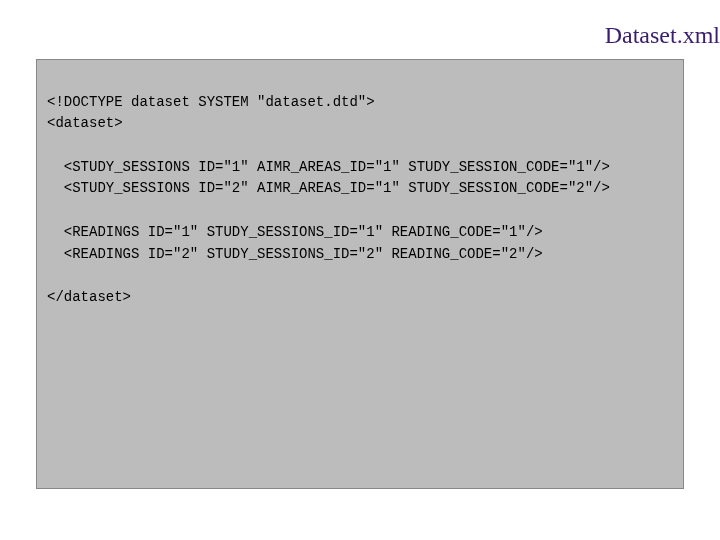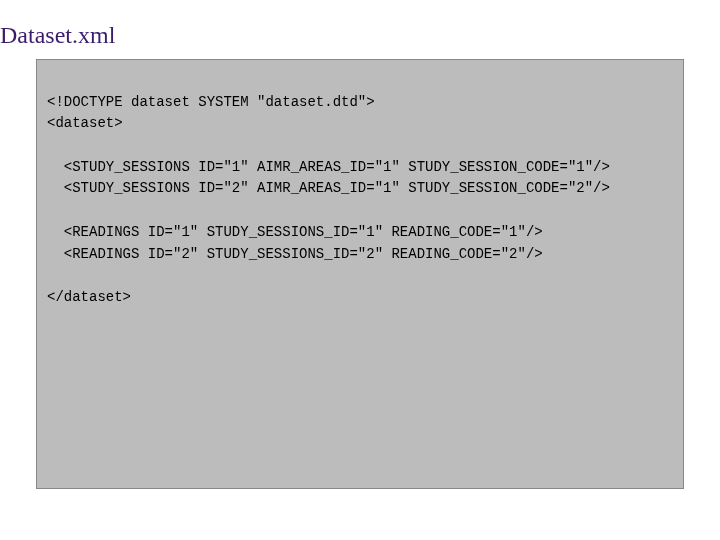--- a/index.html
+++ b/index.html
@@ -10,21 +10,21 @@
     background: #ffffff;
     font-family: "Times New Roman", Times, serif;
   }
   .page {
     width: 720px;
     height: 540px;
     position: relative;
     box-sizing: border-box;
   }
   .title {
-    text-align: left;
+    text-align: right;
     font-size: 24px;
     color: #3a1d6e;
     padding-top: 22px;
     padding-bottom: 10px;
     font-family: "Times New Roman", Times, serif;
   }
   .code-box {
     margin: 0 36px;
     width: 648px;
     height: 430px;

